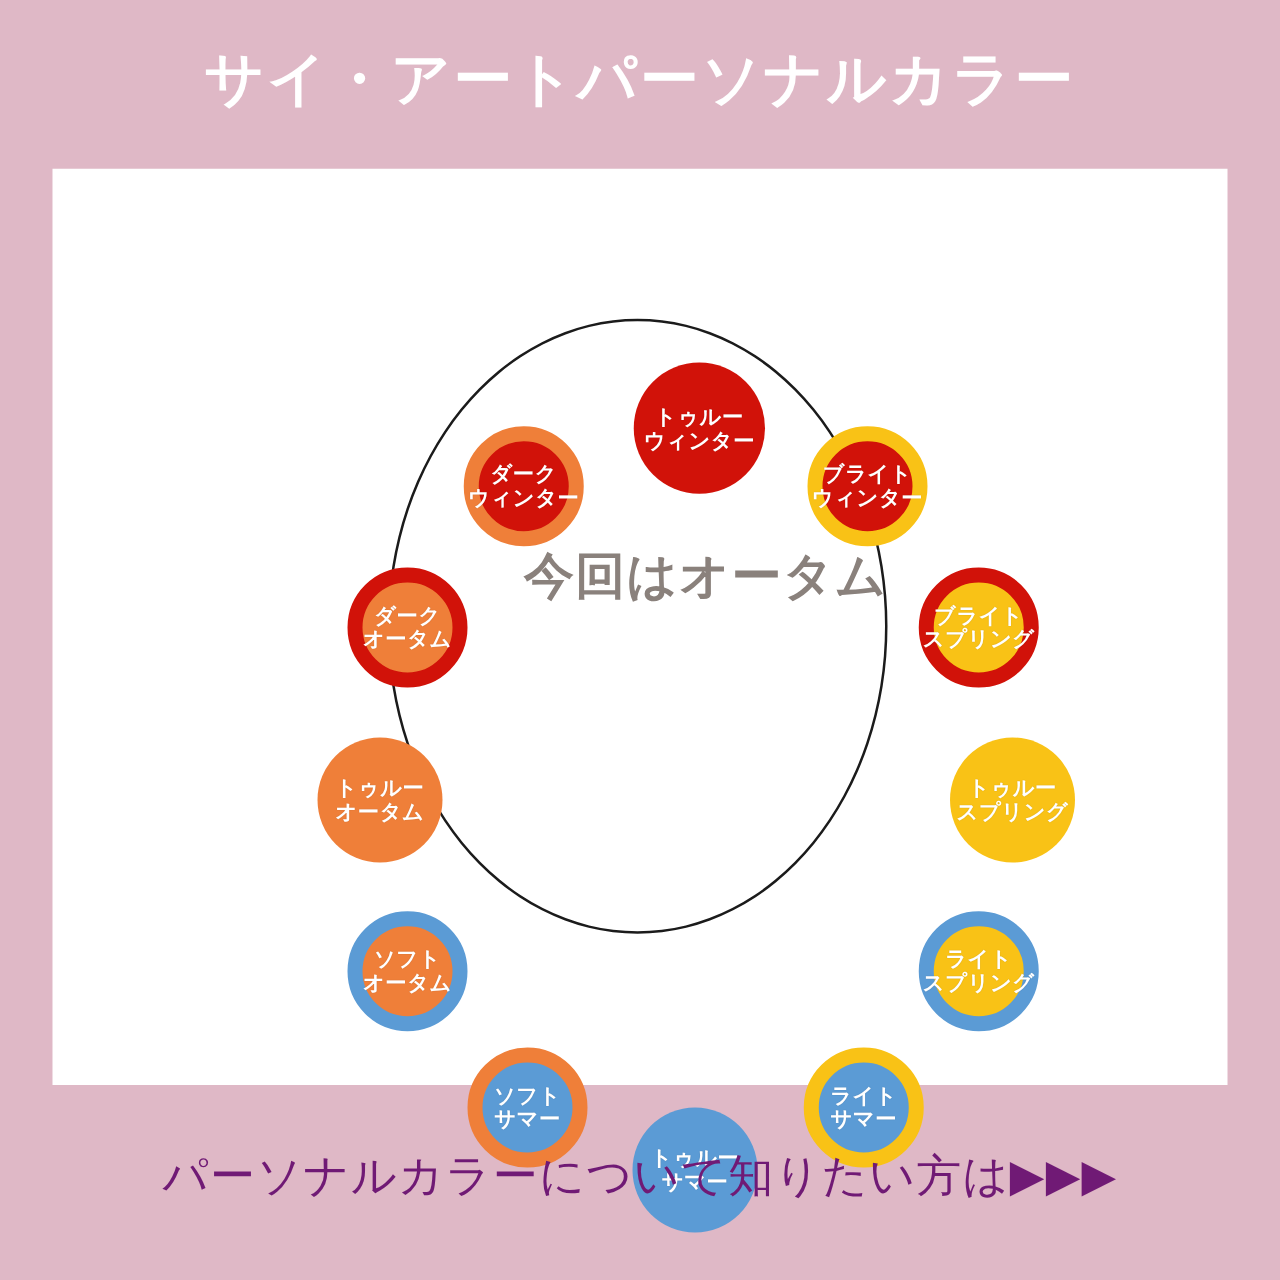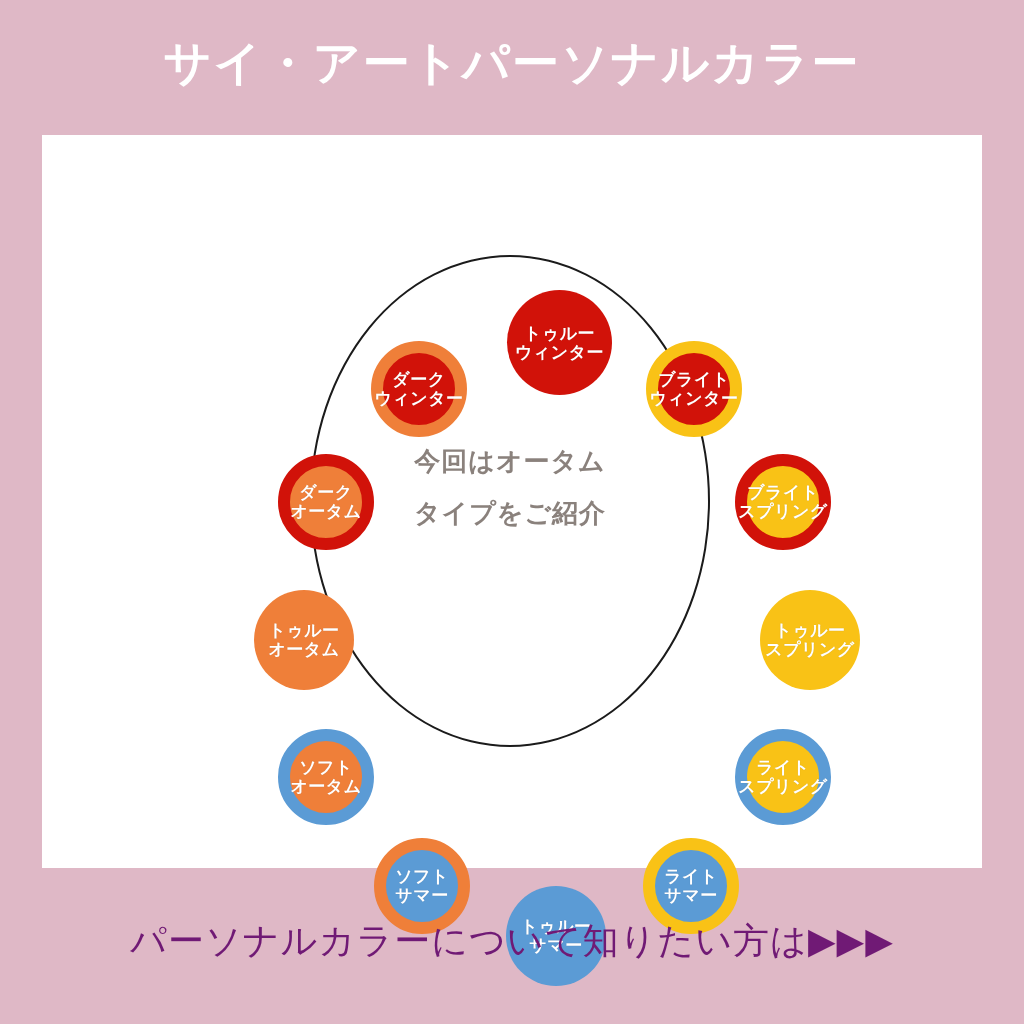--- a/index.html
+++ b/index.html
@@ -53,23 +53,23 @@
     border-radius: 50%;
     box-sizing: border-box;
     background: transparent;
   }
   
   .center-caption {
     position: absolute;
     left: 268px;
     top: 300px;
     width: 400px;
-    text-align: center;
+    text-align: right;
     color: #8a817c;
-    font-size: 26px;
+    font-size: 40px;
     font-weight: 700;
     line-height: 52px;
     letter-spacing: 1px;
   }
   .center-caption .line { display: block; white-space: nowrap; }
   
   .bubble {
     position: absolute;
     border-radius: 50%;
     box-sizing: border-box;
@@ -109,21 +109,20 @@
 <div class="poster">
 
   <div class="header-title">サイ・アートパーソナルカラー</div>
 
   <div class="card">
 
     <div class="ellipse"></div>
 
     <div class="center-caption">
       <span class="line">今回はオータム</span>
-      <span class="line">タイプをご紹介</span>
     </div>
 
     <div id="bubble-layer">
         <div class="bubble" style="left: 465px; top: 155px; width: 105px; height: 105px; background: rgb(209, 18, 9);">
           <div class="label"><span>トゥルー</span><span class="l2">ウィンター</span></div>
         </div>
         <div class="bubble" style="left: 329px; top: 206px; width: 96px; height: 96px; background: rgb(209, 18, 9); border: 12px solid rgb(239, 127, 57);">
           <div class="label"><span>ダーク</span><span class="l2">ウィンター</span></div>
         </div>
         <div class="bubble" style="left: 604px; top: 206px; width: 96px; height: 96px; background: rgb(209, 18, 9); border: 12px solid rgb(249, 194, 22);">

